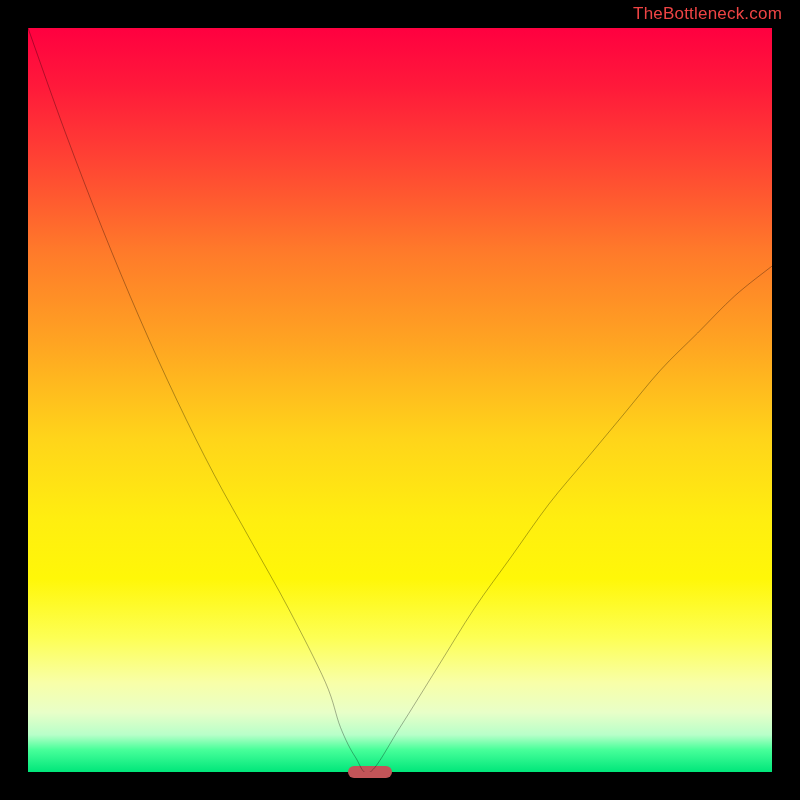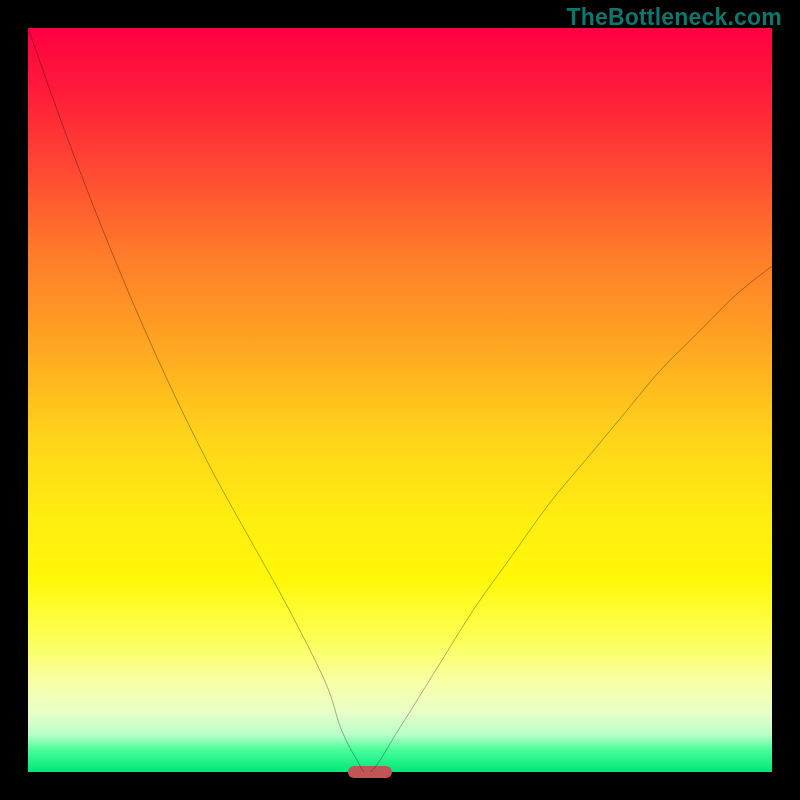--- a/index.html
+++ b/index.html
@@ -52,23 +52,23 @@
     left: 0;
     top: 0;
     width: 100%;
     height: 100%;
     pointer-events: none;
   }
   .watermark {
     position: absolute;
     top: 4px;
     right: 18px;
-    color: #0f766e;
-    font-size: 23px;
-    font-weight: 700;
+    color: #ef4444;
+    font-size: 17px;
+    font-weight: 400;
     letter-spacing: 0.2px;
     user-select: none;
   }
 </style>
 </head>
 <body>
 
 <div class="frame">
 
   <div class="plot-area">

